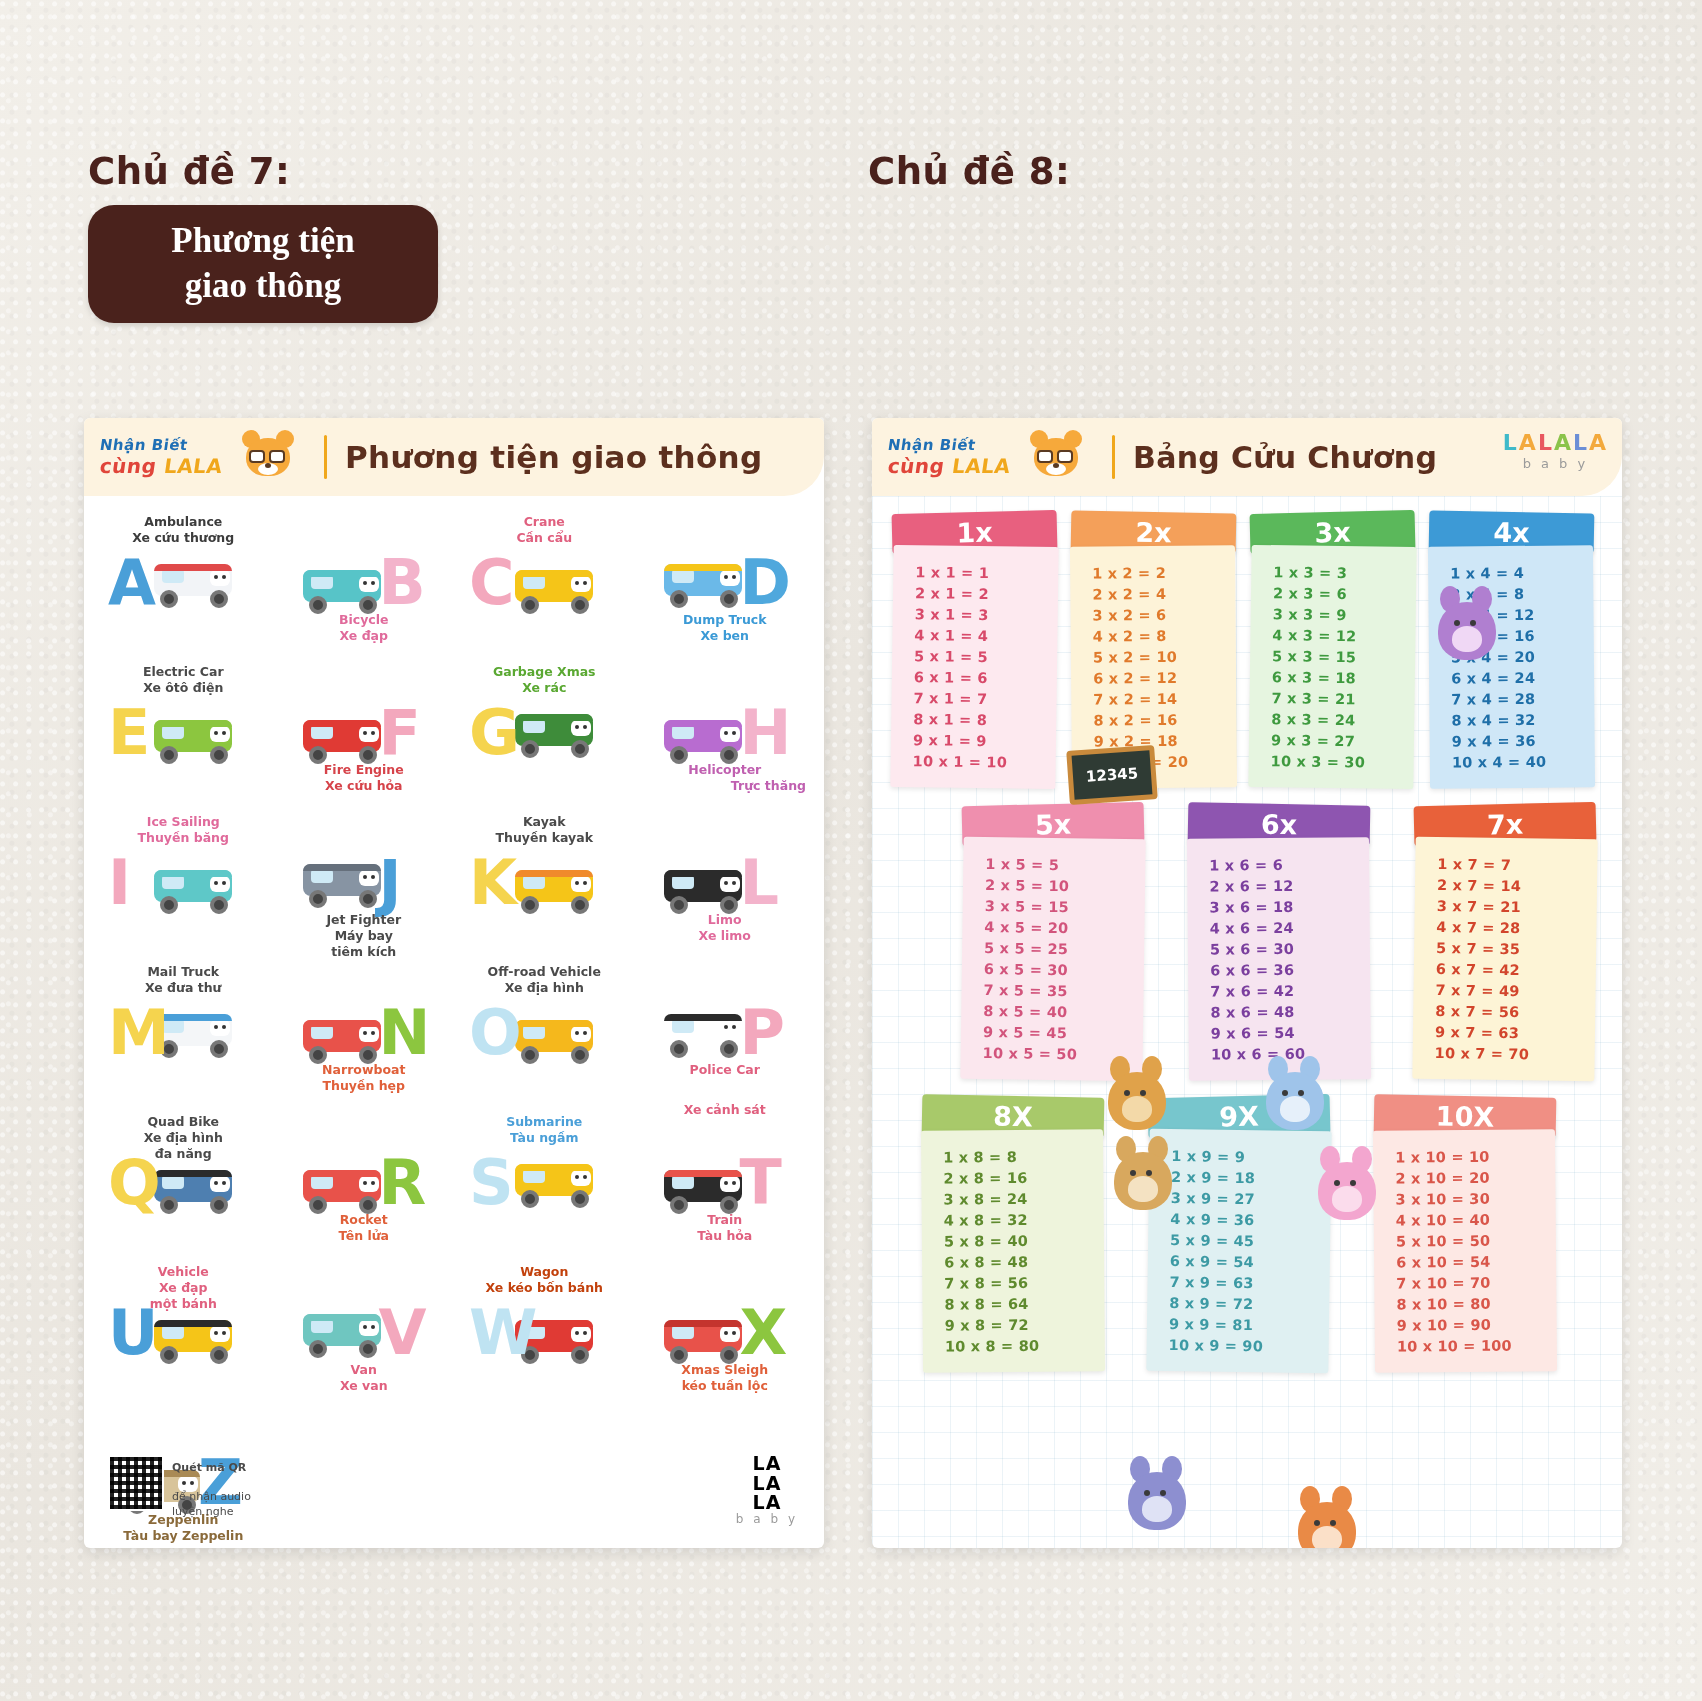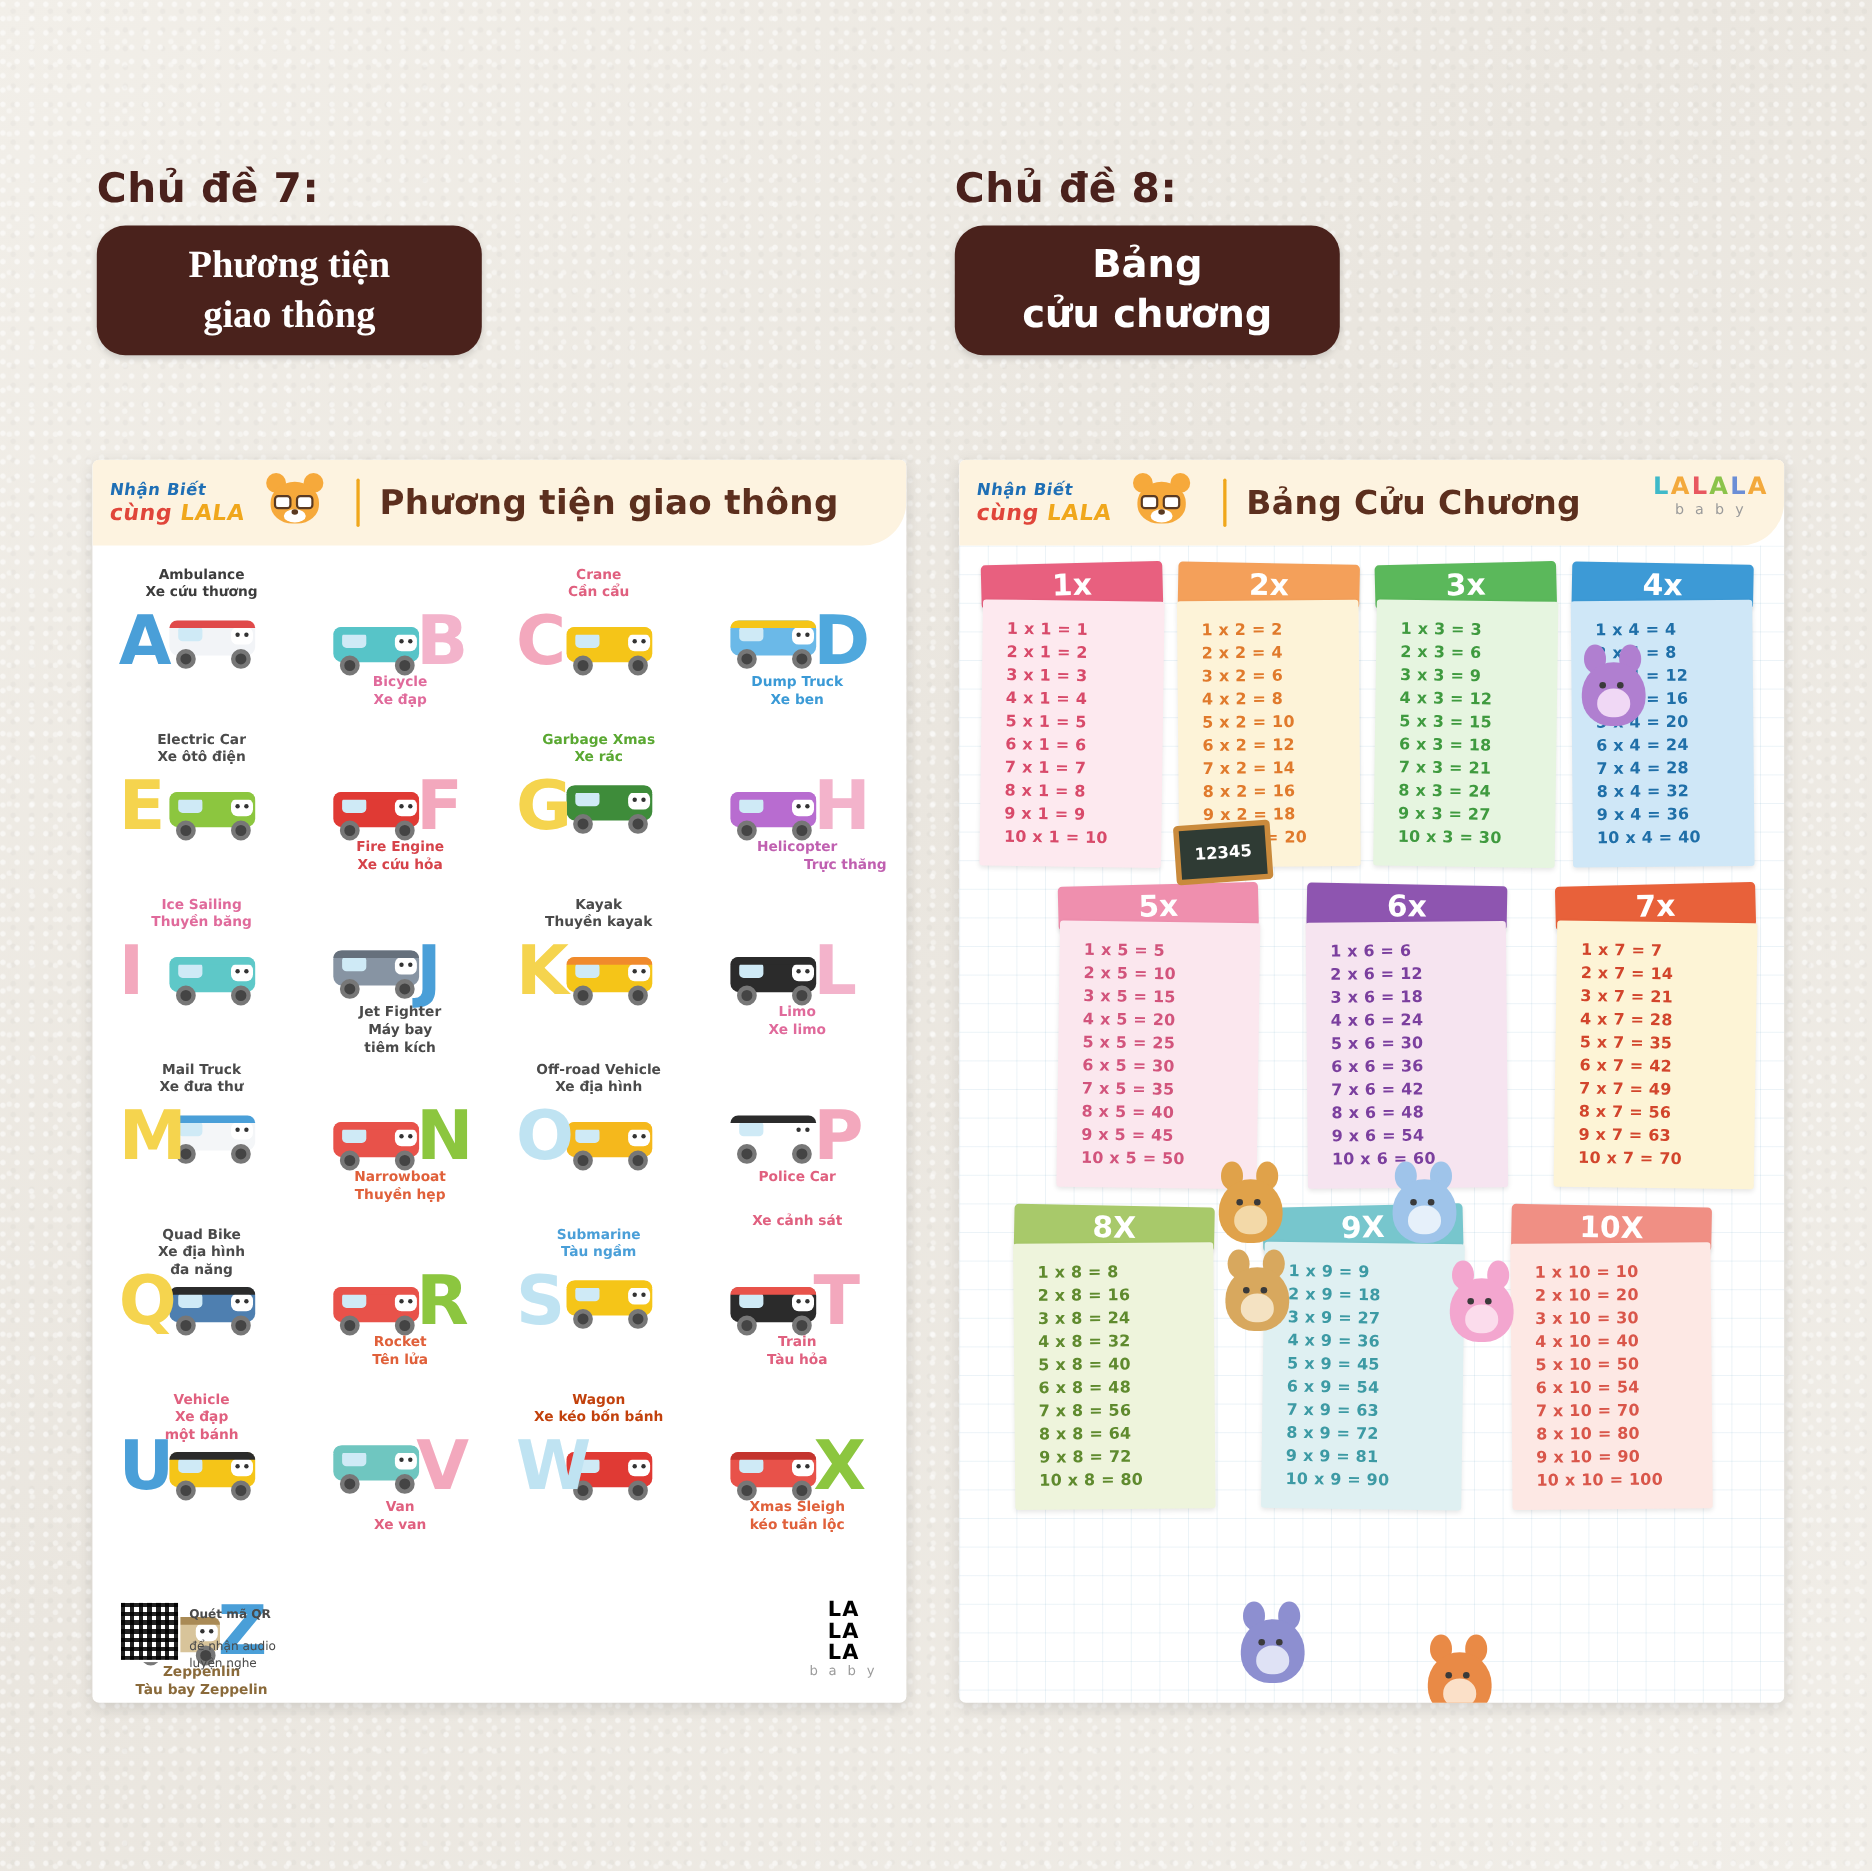--- a/index.html
+++ b/index.html
@@ -194,24 +194,20 @@
 
 <div class="root">
 
   <div class="topic-label" id="label7">Chủ đề 7:</div>
   <div class="topic-pill" id="pill7">
     <span style="white-space:pre-line">Phương tiện
 giao thông</span>
   </div>
 
   <div class="topic-label" id="label8">Chủ đề 8:</div>
-  <div class="topic-pill" id="pill8">
-    <span style="white-space:pre-line">Bảng
-cửu chương</span>
-  </div>
 
   <div class="sheet" id="sheet-left">
     <div class="sheet-header">
       <div class="brand-mark">
         <span class="brand-l1">Nhận Biết</span>
         <span class="brand-l2"><span>cùng </span><span class="lala">LALA</span></span>
       </div>
       <div class="mascot">
         <div class="ear l"></div>
           <div class="ear r"></div>

